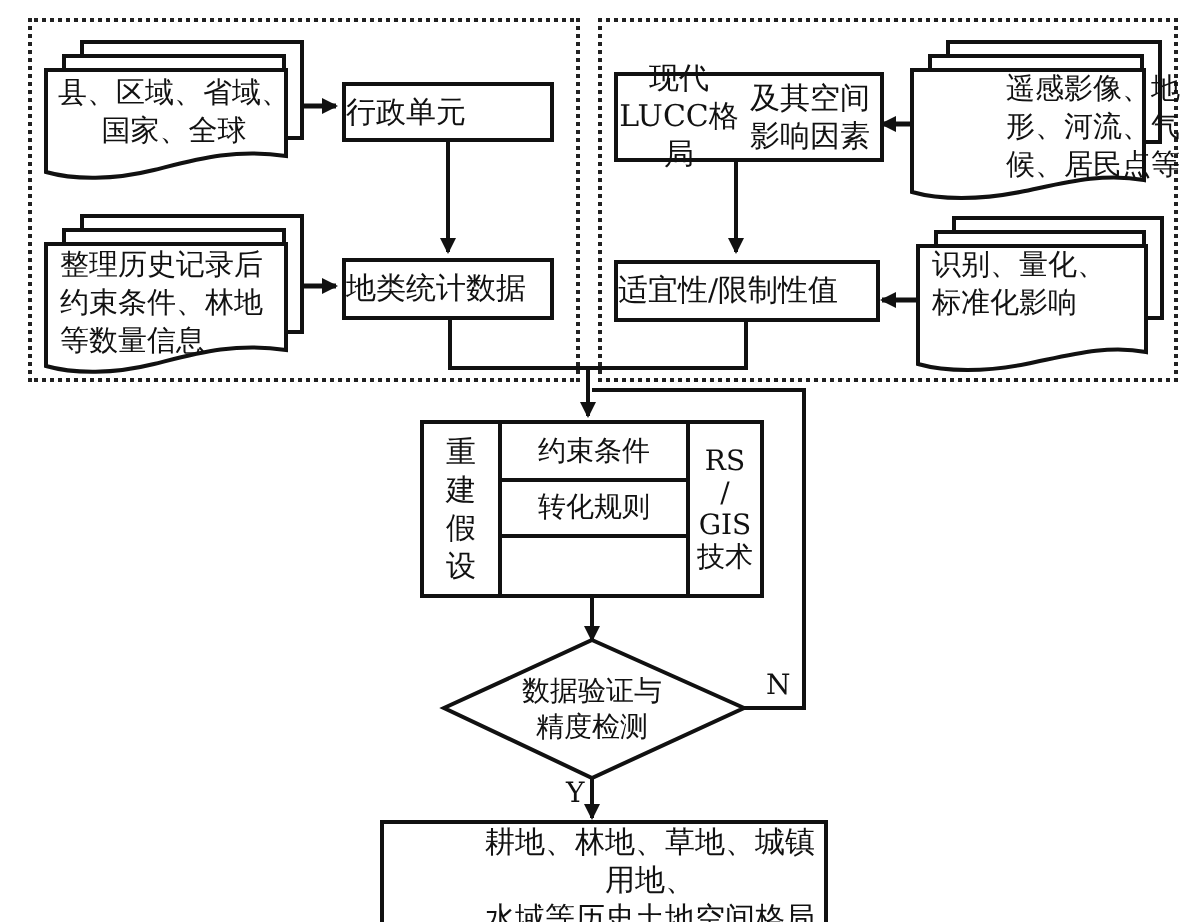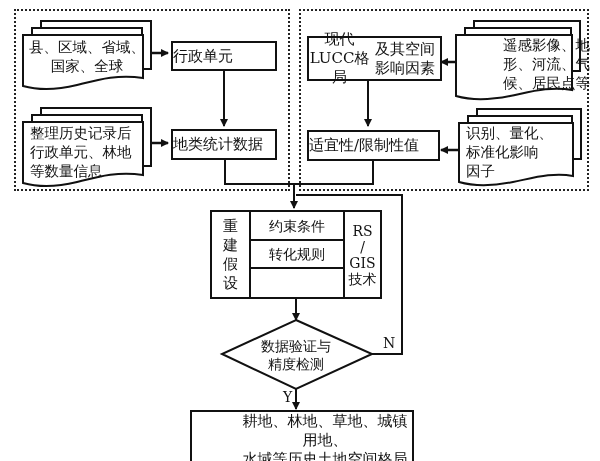--- a/index.html
+++ b/index.html
@@ -73,21 +73,21 @@
 </div>
 
 <div class="doc" style="left:22px; top:107px; width:130px; height:80px;padding-left:12px;">
   <div class="sheet" style="left:18px; top:0; width:112px; height:60px;"></div>
   <div class="sheet" style="left:9px; top:7px; width:112px; height:60px;"></div>
   <svg class="abs" style="left:0; top:14px;" width="122" height="68">
     <path d="M1,1 L121,1 L121,54 C95,50 75,56 55,61 C35,66 15,66 1,62 Z" fill="#fff" stroke="#111" stroke-width="2"></path>
   </svg>
   <div class="text left" style="top:17px; width:122px;">
     <div>整理历史记录后</div>
-    <div>行政单元、林地</div>
+    <div>约束条件、林地</div>
     <div>等数量信息</div>
   </div>
 </div>
 
 <div class="box" style="left:171px; top:41px; width:106px; height:30px;">
   <span>行政单元</span>
 </div>
 <div class="box" style="left:171px; top:129px; width:106px; height:31px;">
   <span>地类统计数据</span>
 </div>
@@ -115,21 +115,20 @@
 
 <div class="doc" style="left:458px; top:108px; width:128px; height:80px;">
   <div class="sheet" style="left:18px; top:0; width:106px; height:52px;"></div>
   <div class="sheet" style="left:9px; top:7px; width:106px; height:56px;"></div>
   <svg class="abs" style="left:0; top:14px;" width="116" height="68">
     <path d="M1,1 L115,1 L115,54 C95,50 75,56 55,60 C35,64 15,64 1,60 Z" fill="#fff" stroke="#111" stroke-width="2"></path>
   </svg>
   <div class="text left" style="top:16px; width:116px;">
     <div>识别、量化、</div>
     <div>标准化影响</div>
-    <div>因子</div>
   </div>
 </div>
 
 <div class="abs" style="left:210px; top:210px; width:172px; height:89px; border:2px solid #111; box-sizing:border-box; background:#fff;">
   <div class="cell" style="left:0; top:0; width:39px; height:85px; border-right:2px solid #111; flex-direction:column; font-size:15px; line-height:19px;">
     <div>重</div>
     <div>建</div>
     <div>假</div>
     <div>设</div>
   </div>

